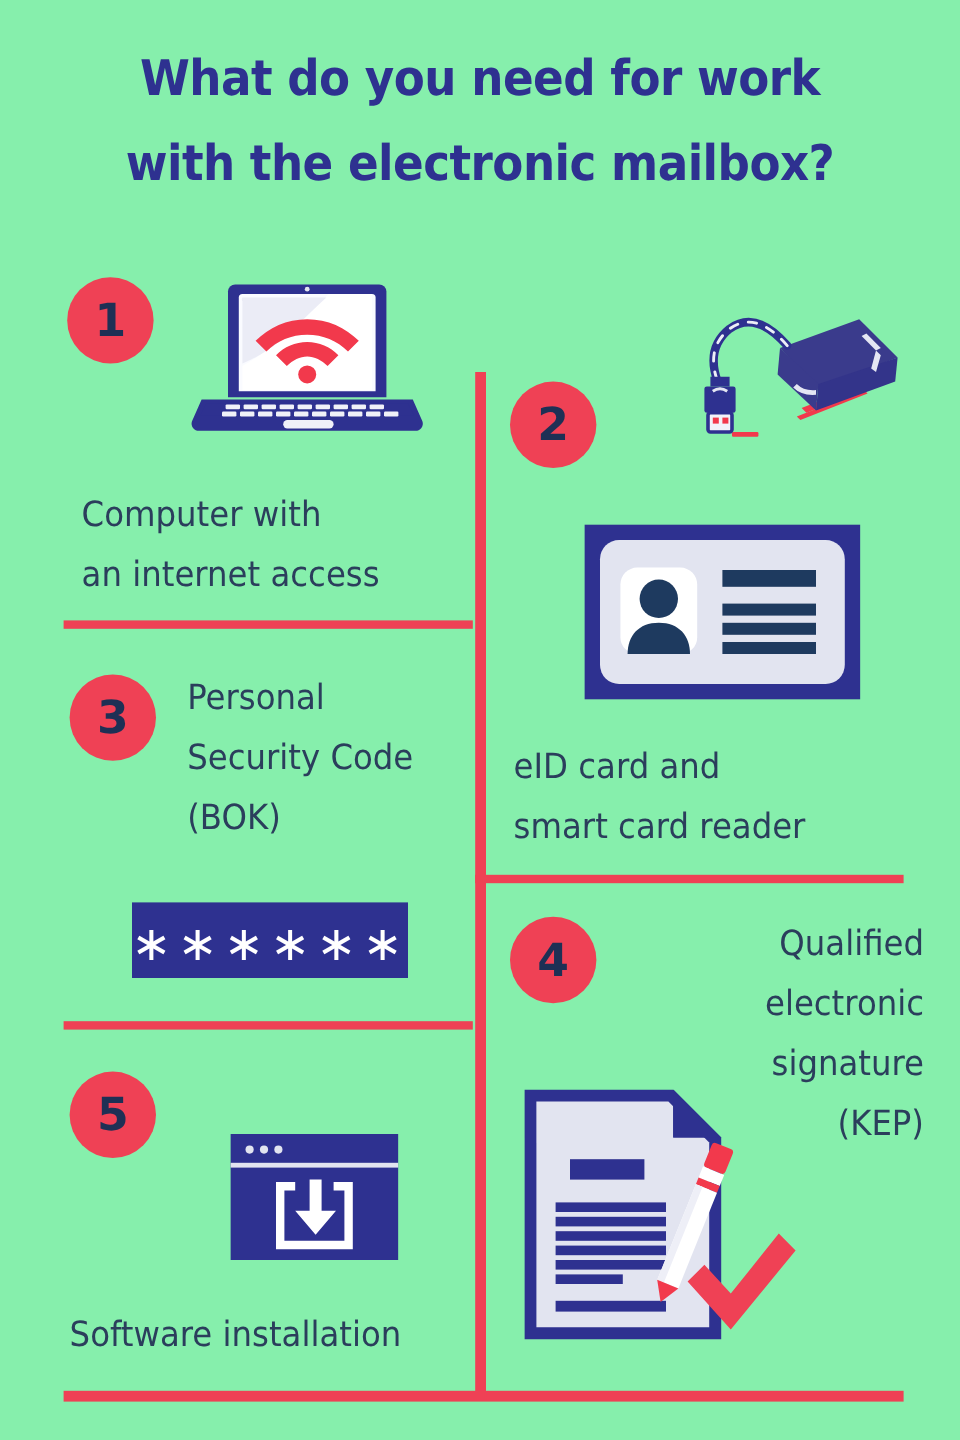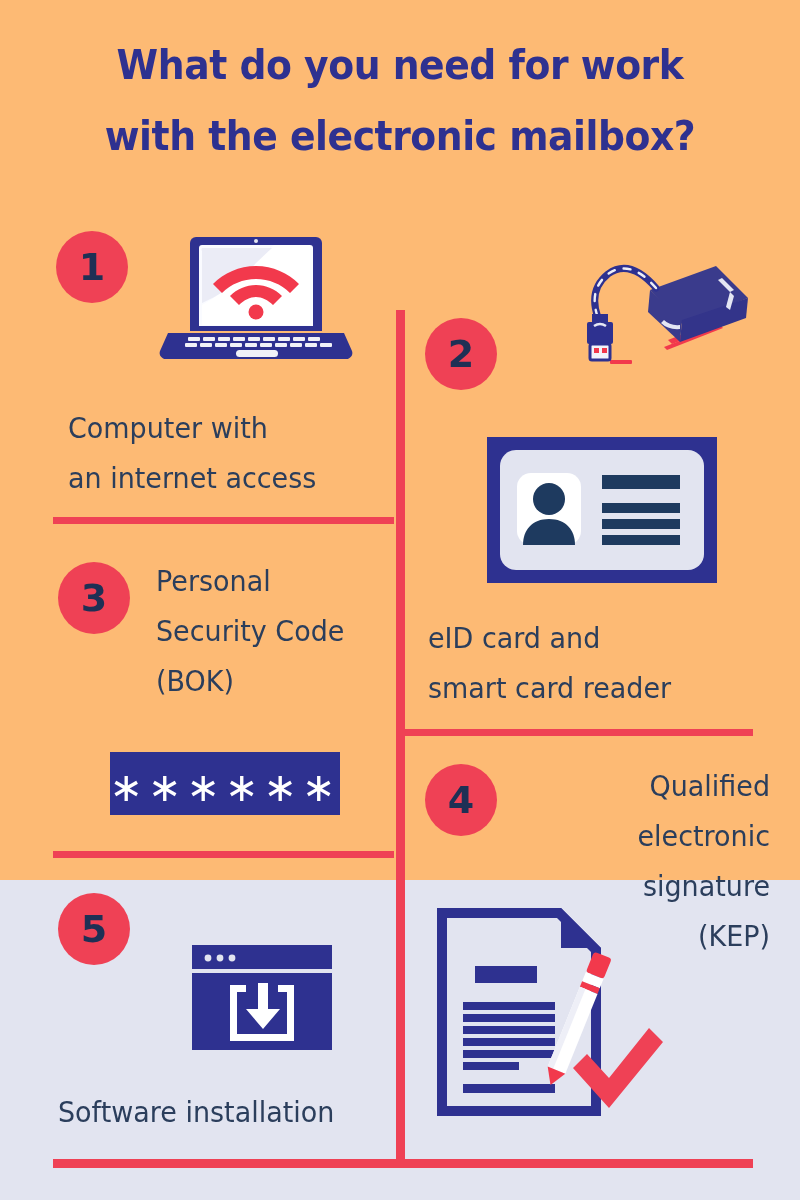--- a/index.html
+++ b/index.html
@@ -6,22 +6,22 @@
   html, body { width:800px; height:1200px; }
   body {
     background:#E2E4F0;
     font-family:"DejaVu Sans", sans-serif;
     overflow:hidden;
     position:relative;
   }
   #poster {
     position:relative;
     width:800px;
-    height:880px;
-    background:#fdba74;
+    height:1200px;
+    background:#86efac;
     padding-left:34px;
   }
 
   
   .title {
     position:absolute;
     left:0; top:30px;
     width:800px;
     text-align:center;
     color:#2E3190;

